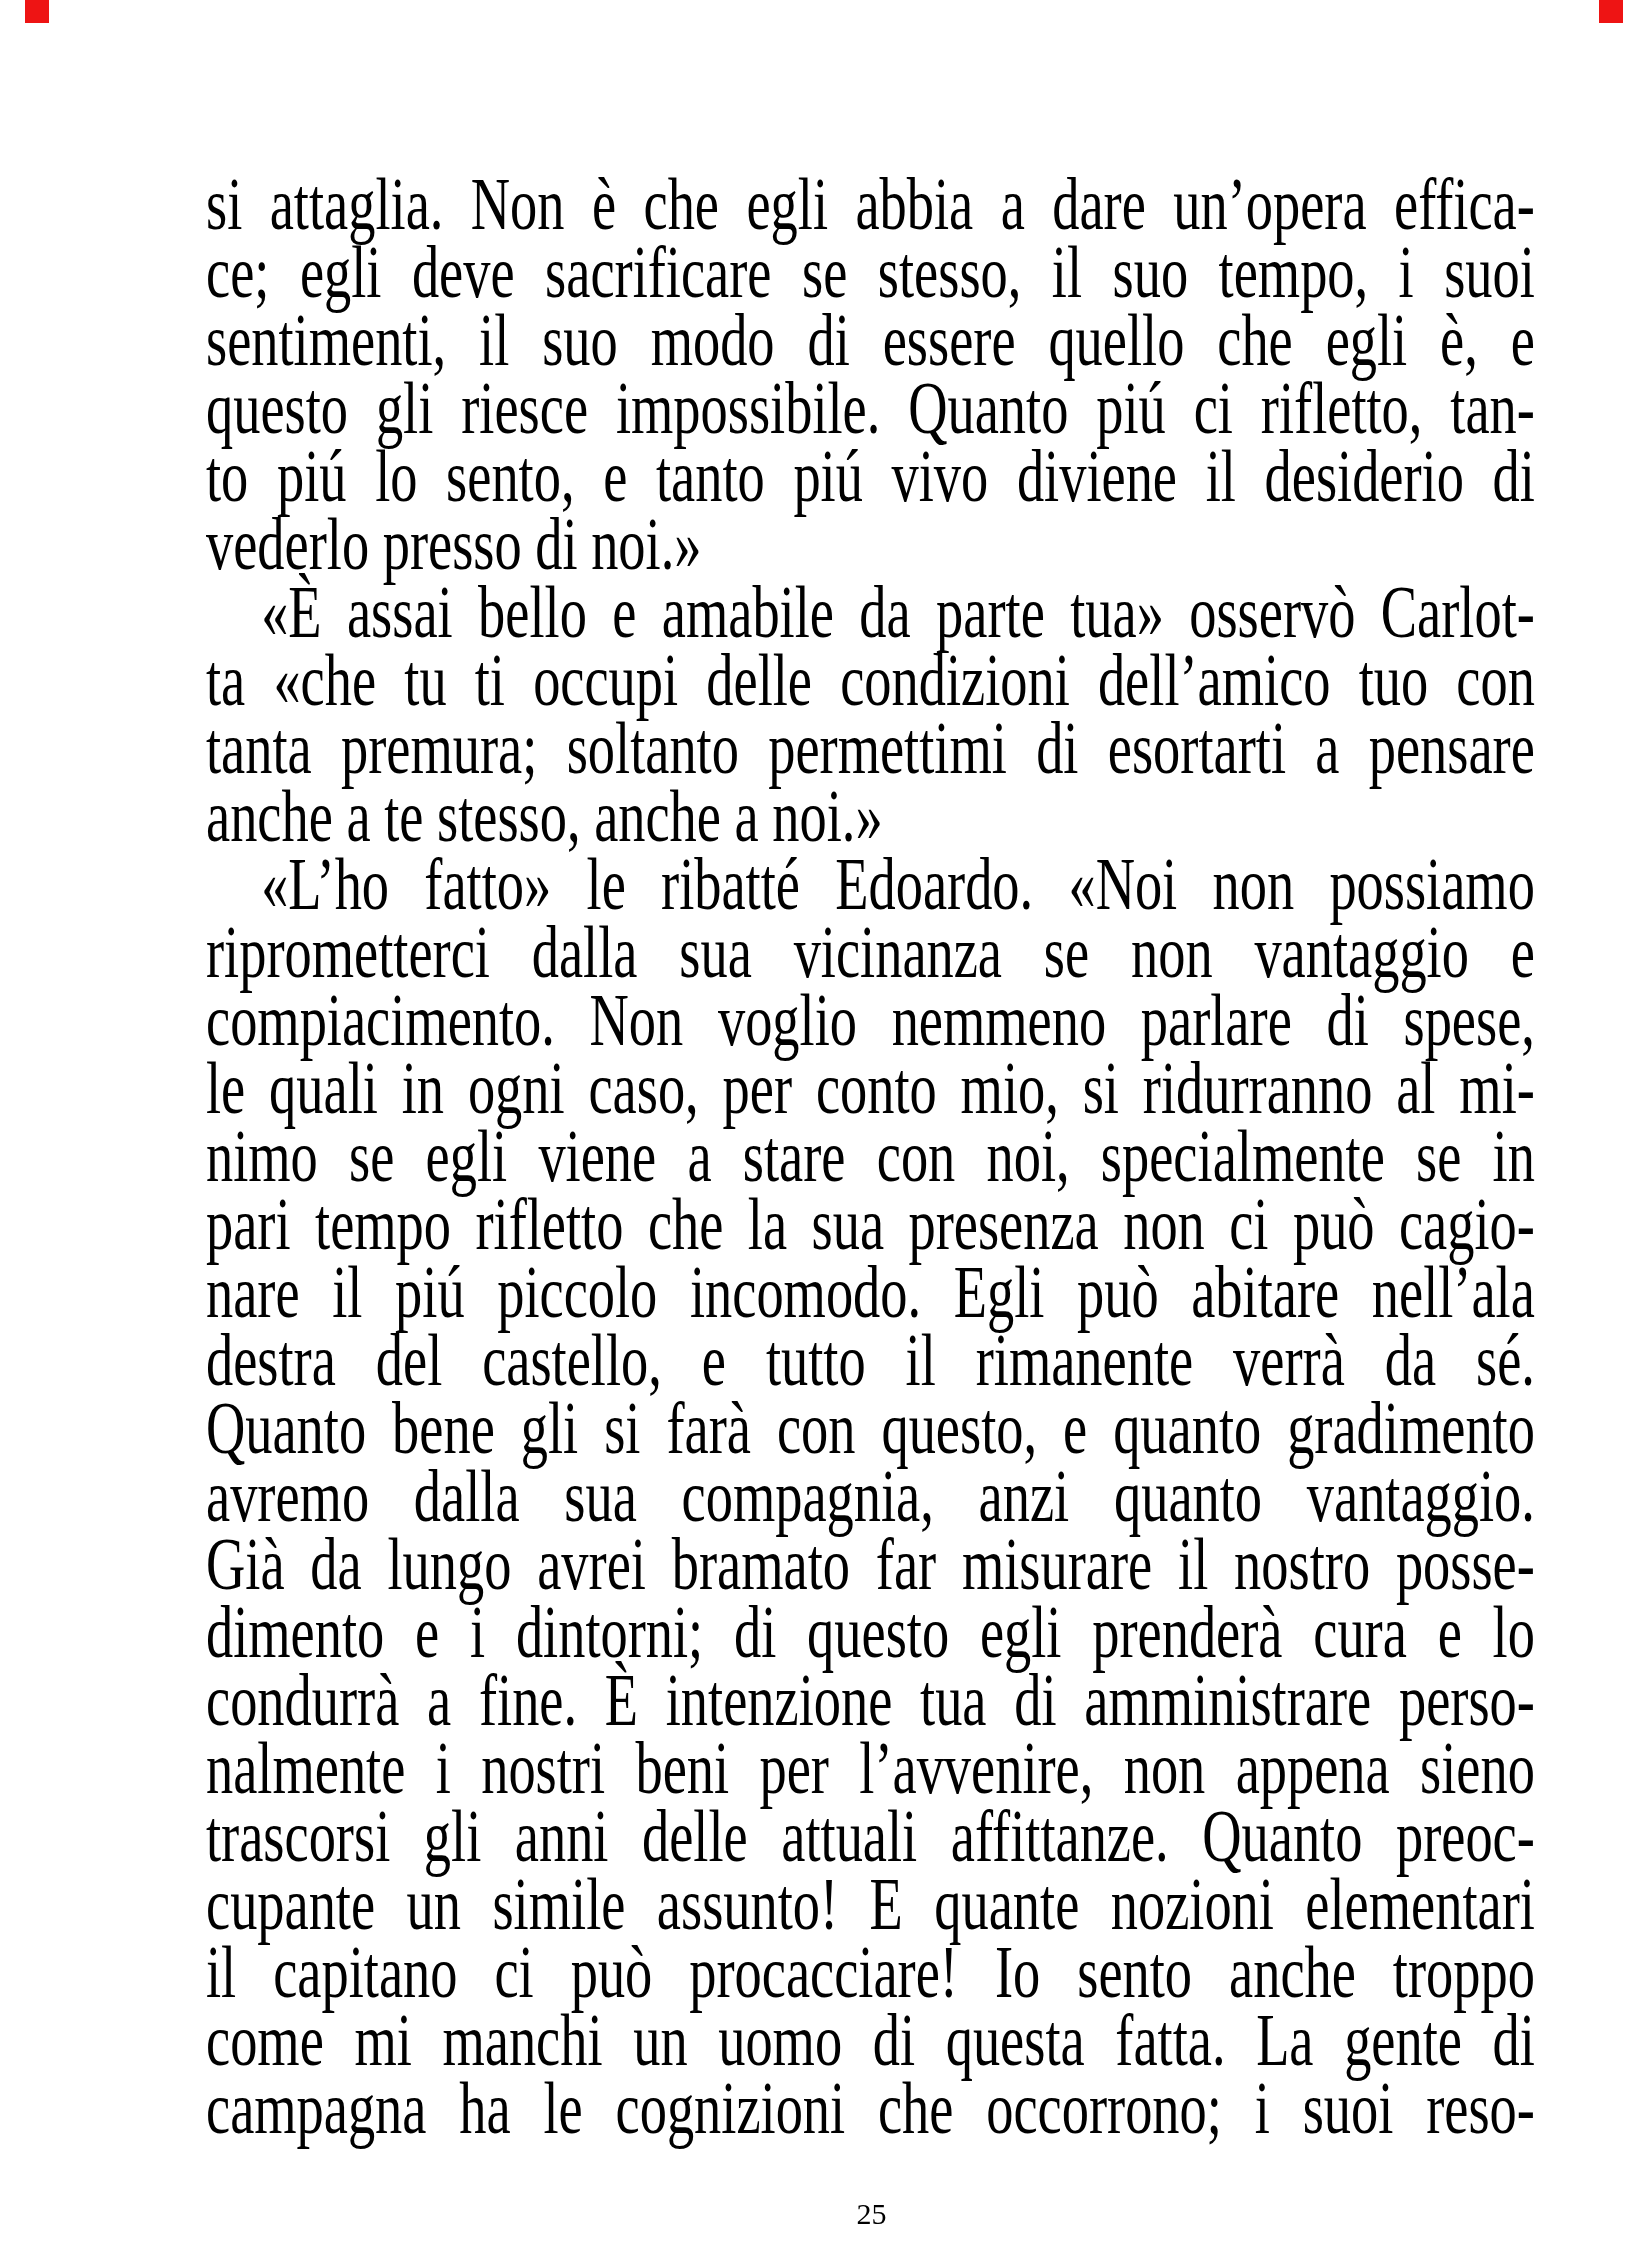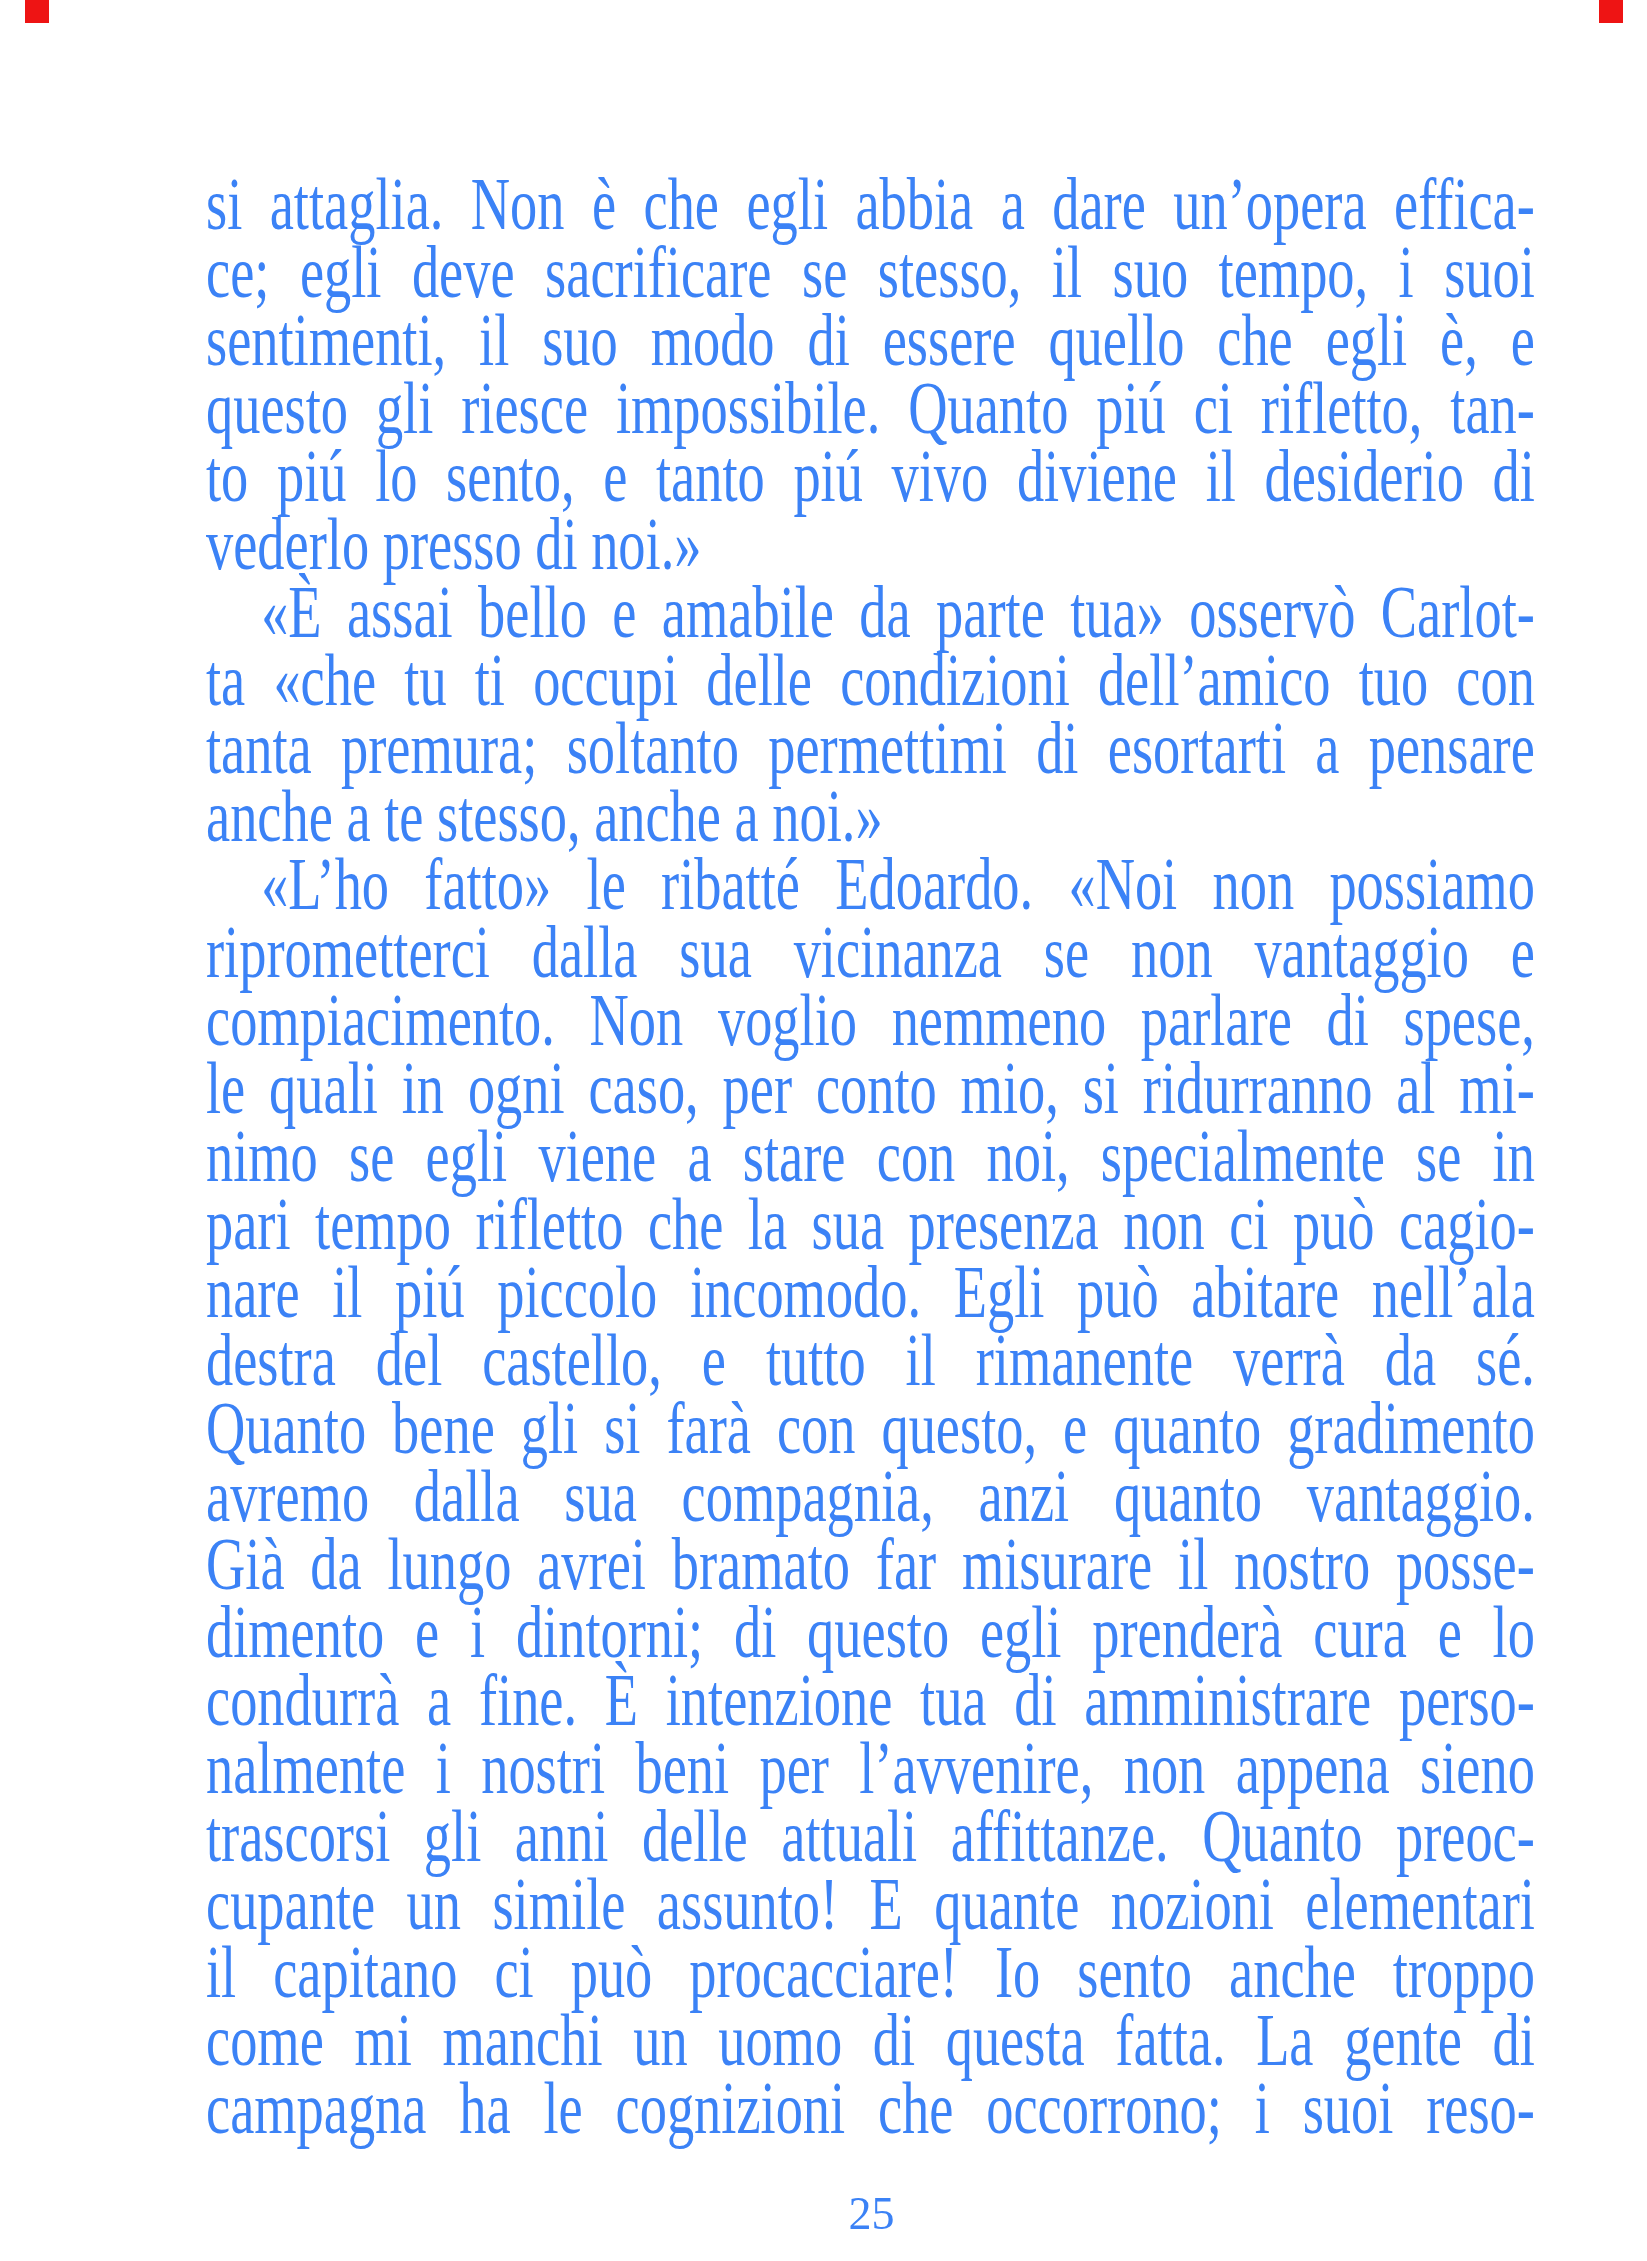--- a/index.html
+++ b/index.html
@@ -13,21 +13,21 @@
     overflow: hidden;
     position: relative;
   }
   .page {
     position: absolute;
     left: 0; top: 0;
     width: 1316px;
     height: 2261px;
     background: #ffffff;
     font-family: "Liberation Serif", "DejaVu Serif", serif;
-    color: #3b82f6;
+    color: #000000;
   }
   
   .corner-mark {
     position: absolute;
     top: 0;
     width: 24px;
     height: 23px;
   }
   .corner-mark.left  { left: 24.6px; }
   .corner-mark.right { left: 1599px; }
@@ -57,21 +57,21 @@
   }
   .line.ind {
     text-indent: 75px;           
   }
   .pagenum {
     position: absolute;
     left: 207px;
     top: 2189px;
     width: 1329px;
     text-align: center;
-    font-size: 46px;
+    font-size: 30px;
     line-height: 49px;
   }
 </style>
 </head>
 <body>
 
 <div class="page">
   <div class="corner-mark left" style="background: rgb(238, 20, 20);"></div>
   <div class="corner-mark right" style="background: rgb(238, 20, 20);"></div>
 

